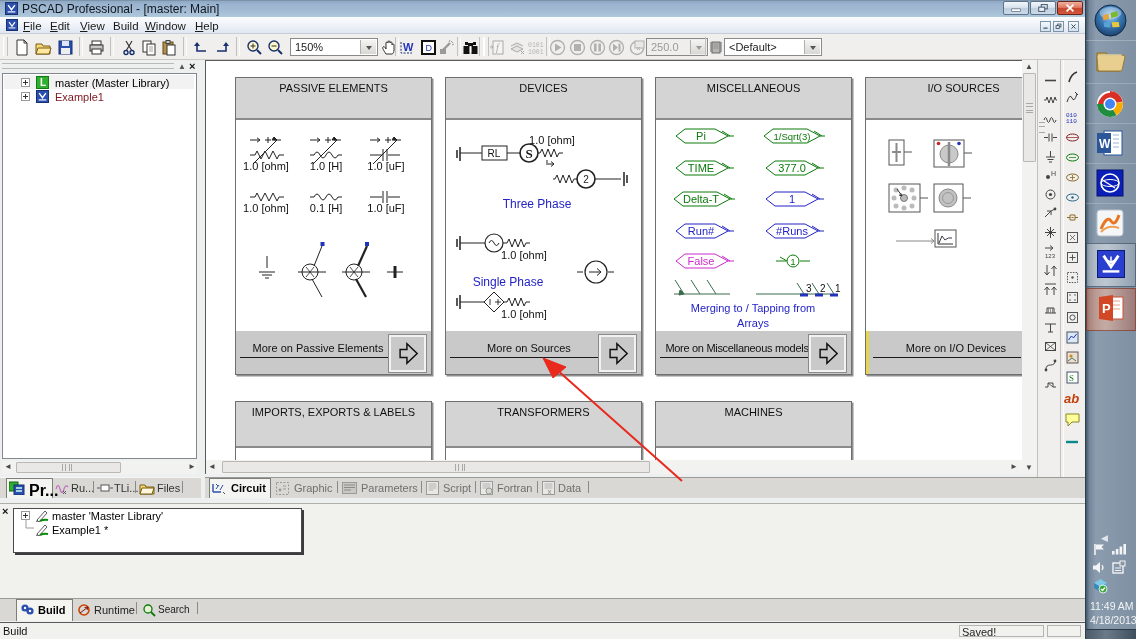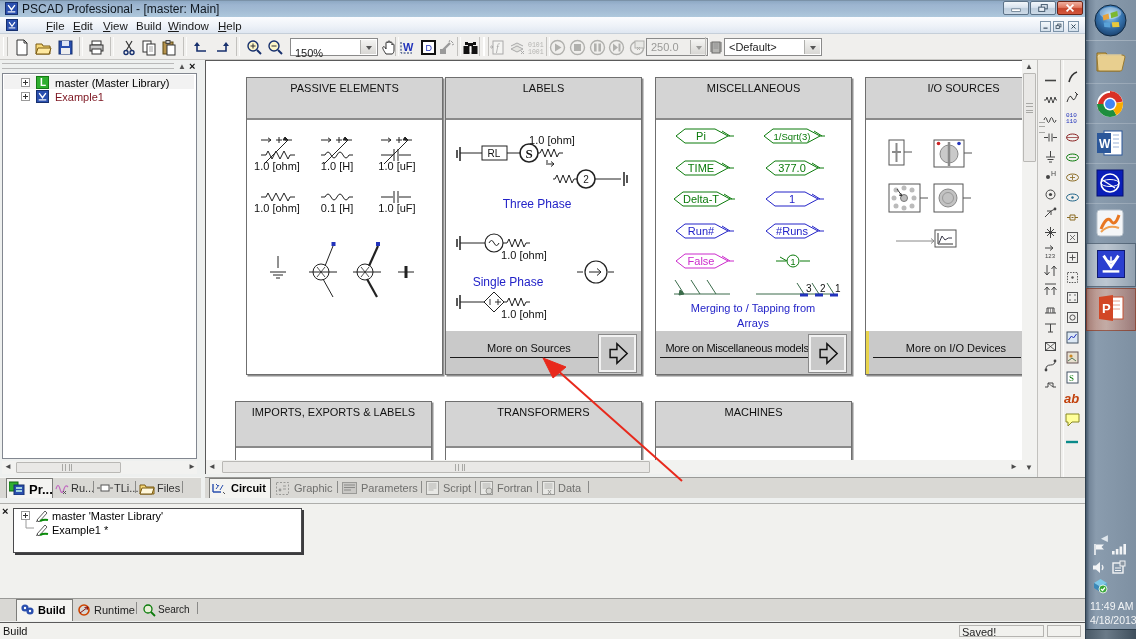--- a/index.html
+++ b/index.html
@@ -7,21 +7,21 @@
 #screen{position:absolute;left:0;top:0;width:1136px;height:639px;background:#eef0ef;}
 .abs{position:absolute;}
 
 #titlebar{left:0;top:0;width:1085px;height:17px;background:linear-gradient(#8ea9c4 0%,#9db5d0 25%,#a3bcd4 60%,#aec8dc 100%);border-top:1px solid #7b92a8;box-sizing:border-box;}
 #titletext{left:22px;top:2px;font-size:12px;color:#101820;}
 .capbtn{top:1px;width:26px;height:14px;border:1px solid #5c7287;border-radius:2px;box-sizing:border-box;}
 .capbtn.lt{background:linear-gradient(#f3f7fb 0%,#d8e3ee 45%,#bfcfde 55%,#ccdae7 100%);}
 #btnclose{background:linear-gradient(#f0b0a0 0%,#e07860 45%,#c6452c 55%,#d3573d 100%);border-color:#6e2516;}
 .glyph{position:absolute;left:0;top:0;width:100%;height:100%;}
 #menubar{left:0;top:17px;width:1085px;height:17px;background:linear-gradient(#fbfcfe 0%,#eef2f8 55%,#dfe7f1 100%);border-bottom:1px solid #c6cfd9;box-sizing:border-box;}
-.menuitem{top:20px;font-size:11.5px;color:#1a1a1a;margin-left:23px;}
+.menuitem{top:20px;font-size:11.5px;color:#1a1a1a;}
 #toolbar{left:0;top:34px;width:1085px;height:26px;background:#f0efed;border-bottom:1px solid #c9c8c5;box-sizing:border-box;}
 .tsep{top:37px;width:2px;height:19px;border-left:1px solid #c2c1be;border-right:1px solid #fbfbfa;}
 .ticon{top:39px;width:17px;height:17px;}
 .combo{box-sizing:border-box;height:18px;background:#fff;border:1px solid #8a8a8a;font-size:11px;color:#222;}
 .combo .arrowbox{position:absolute;right:1px;top:1px;bottom:1px;width:15px;background:linear-gradient(#f4f4f2,#d8d7d4);border-left:1px solid #b0b0ad;}
 .combo.dis{background:#efeeec;color:#9a9a98;}
 .dna{position:absolute;right:4px;top:6px;width:0;height:0;border-left:3.5px solid transparent;border-right:3.5px solid transparent;border-top:4px solid #555;}
 
 #lpanel{left:0;top:60px;width:200px;height:437px;background:#eef0ef;}
 #ltree{left:2px;top:73px;width:195px;height:386px;background:#fff;border:1px solid #828790;box-sizing:border-box;}
@@ -183,21 +183,21 @@
         <path d="M11 11 l4 4" stroke="#17306e" stroke-width="2"></path>
         <path d="M4.5 7 h5 M7 4.5 v5" stroke="#333"></path>
       </svg>
     <svg class="abs ticon" style="left:267px;" viewBox="0 0 17 17">
         <circle cx="7" cy="7" r="5" fill="#fdf6c8" stroke="#17306e" stroke-width="1.4"></circle>
         <path d="M11 11 l4 4" stroke="#17306e" stroke-width="2"></path>
         <path d="M4.5 7 h5" stroke="#333"></path>
       </svg>
 
     <div class="abs combo" style="left:290px;top:38px;width:88px;">
-      <div style="padding:8px 0 0 4px;">150%</div>
+      <div style="padding:2px 0 0 4px;">150%</div>
       <div class="arrowbox">
           <div class="dna"></div>
         </div>
     </div>
 
     <svg class="abs ticon" style="left:381px;" viewBox="0 0 17 17">
         <path d="M5 15 c-2 -3 -4 -6 -3 -7 c1 -1 2 0 3 2 V4 c0 -1.5 2 -1.5 2 0 v-1 c0 -1.5 2 -1.5 2 0 v1 c0 -1.5 2 -1.5 2 0 v2 c0 -1.5 2 -1.5 2 0 v5 c0 2 -1 4 -2 4 z" fill="#fff" stroke="#333" stroke-width="1"></path>
       </svg>
     <div class="abs tsep" style="left:395px;"></div>
 
@@ -324,21 +324,21 @@
     </div>
 
   <div class="abs" id="ltabs"></div>
   <div id="ltabcontent">
     <div class="abs tab tabactive" style="left:6px;top:478px;width:45px;"></div>
     <svg class="abs" style="left:9px;top:481px;" width="16" height="14" viewBox="0 0 16 14">
         <rect x="0" y="1" width="9" height="9" fill="#2fae2f" stroke="#116611"></rect>
         <rect x="5" y="4" width="10" height="10" fill="#2a4fae" stroke="#17306e"></rect>
         <path d="M7 7 h6 M7 10 h6" stroke="#cfe" stroke-width="1.4"></path>
       </svg>
-    <div class="abs" style="left:29px;top:482px;font-size:13px;font-weight:bold;color:#000;">Pr...</div>
+    <div class="abs" style="left:29px;top:482px;font-size:16px;font-weight:bold;color:#000;">Pr...</div>
     <svg class="abs" style="left:55px;top:481px;" width="14" height="14" viewBox="0 0 14 14">
         <path d="M1 8 q2 -7 4 0 q2 7 4 0 q1.5 -5 4 -2" fill="none" stroke="#c06ac0" stroke-width="1.2"></path>
         <path d="M8 10 l3 3 m0 -3 l-3 3" stroke="#555" stroke-width="1"></path>
       </svg>
     <div class="abs" style="left:71px;top:482px;font-size:11px;color:#333;">Ru...</div>
     <div class="abs tabsep" style="left:93px;top:481px;"></div>
     <svg class="abs" style="left:97px;top:483px;" width="16" height="10" viewBox="0 0 16 10">
         <path d="M0 5 h3 M13 5 h3" stroke="#555"></path>
         <rect x="4" y="2" width="8" height="6" fill="#fff" stroke="#555"></rect>
       </svg>
@@ -349,21 +349,21 @@
         <path d="M3 7 h12 l-2 6 h-12 z" fill="#fff8dc" stroke="#7a5a12"></path>
       </svg>
     <div class="abs" style="left:157px;top:482px;font-size:11px;color:#333;">Files</div>
     <div class="abs tabsep" style="left:182px;top:481px;"></div>
   </div>
 
   <div class="abs" id="canvL"></div>
   <div class="abs" id="canvT"></div>
   <div class="abs" id="canvas">
 
-    <div class="card" style="left:29px;top:16px;height:298px;margin-left:11px;">
+    <div class="card" style="left:29px;top:16px;height:298px;">
       <div class="cardhead">
           <div class="cardtitle">PASSIVE ELEMENTS</div>
         </div>
       <svg style="position:absolute;left:0;top:44px;" width="195" height="210" viewBox="0 0 195 210">
 
         <g stroke="#222" fill="none" stroke-width="1">
 
           <g transform="translate(14,12)">
             <path d="M0 21 h5 l2 -4 4 8 4 -8 4 8 4 -8 4 8 2 -4 h5"></path>
             <path d="M3 30 L27 6"></path>
@@ -419,25 +419,34 @@
               <circle cx="12" cy="30" r="8"></circle>
               <path d="M8 25 l8 10 M8 35 l8 -10" stroke-width="0.8"></path>
             <path d="M16 24 L25 4" stroke-width="2.2"></path>
               <rect x="23" y="0" width="4" height="4" fill="#2233bb" stroke="none"></rect>
             <path d="M14 37 L24 55" stroke-width="2.2"></path>
           </g>
           <path d="M151 150 h16 M159 144 v12" stroke-width="1"></path>
             <path d="M159 144 v12" stroke-width="3"></path>
         </g>
       </svg>
+      <div class="cardfoot">
+        <div class="moretext" style="left:8px;width:148px;">More on Passive Elements</div>
+        <div class="moreline" style="left:4px;width:148px;"></div>
+        <div class="morebtn">
+            <svg class="glyph" viewBox="0 0 29 29">
+              <path d="M8 11 h6 v-5 l9 8.5 -9 8.5 v-5 h-6 z" fill="none" stroke="#111" stroke-width="1.3"></path>
+            </svg>
+          </div>
+      </div>
     </div>
 
     <div class="card" style="left:239px;top:16px;height:298px;">
       <div class="cardhead">
-          <div class="cardtitle">LABELS</div>
+          <div class="cardtitle">DEVICES</div>
         </div>
       <svg style="position:absolute;left:0;top:44px;" width="195" height="210" viewBox="0 0 195 210">
 
         <text x="106" y="22" font-size="11" fill="#111" text-anchor="middle">1.0 [ohm]</text>
         <g stroke="#222" fill="none" stroke-width="1">
 
           <path d="M14 25 v14 M11 28 v8" stroke-width="1.5"></path>
             <path d="M14 31 h22"></path>
           <rect x="36" y="24" width="25" height="14"></rect>
           <path d="M61 31 h14"></path>

